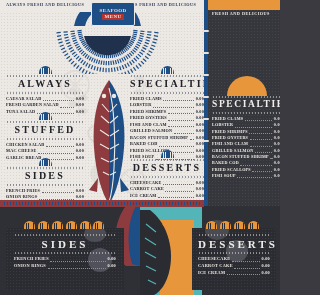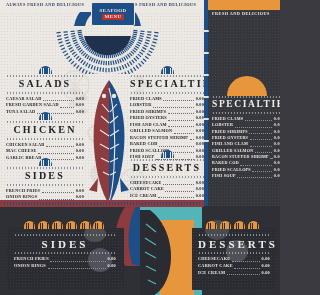--- a/index.html
+++ b/index.html
@@ -416,21 +416,21 @@
       </g>
       <circle cx="16" cy="18" r="2.2" fill="#ece8e4"></circle>
       <circle cx="26" cy="18" r="2.2" fill="#ece8e4"></circle>
       <path d="M10 100 L1 112 L9 114 Z" fill="#8d3b3f"></path>
       <path d="M32 100 L41 112 L33 114 Z" fill="#1d4e86"></path>
     </svg>
 
     <div class="sect" id="s-salads">
       <i class="shell"></i>
       <div class="dots"></div>
-      <h2>SALADS</h2>
+      <h2>ALWAYS</h2>
       <div class="dots"></div>
       <div class="rows">
           <div class="row">
             <span class="nm">CAESAR SALAD</span>
             <span class="ld"></span>
             <span class="pr">0.00</span>
           </div>
           <div class="row">
             <span class="nm">FRESH GARDEN SALAD</span>
             <span class="ld"></span>
@@ -440,21 +440,21 @@
             <span class="nm">TUNA SALAD</span>
             <span class="ld"></span>
             <span class="pr">0.00</span>
           </div>
         </div>
     </div>
 
     <div class="sect" id="s-starters">
       <i class="shell"></i>
       <div class="dots"></div>
-      <h2>CHICKEN</h2>
+      <h2>STUFFED</h2>
       <div class="dots"></div>
       <div class="rows">
           <div class="row">
             <span class="nm">CHICKEN SALAD</span>
             <span class="ld"></span>
             <span class="pr">0.00</span>
           </div>
           <div class="row">
             <span class="nm">MAC CHEESE</span>
             <span class="ld"></span>

